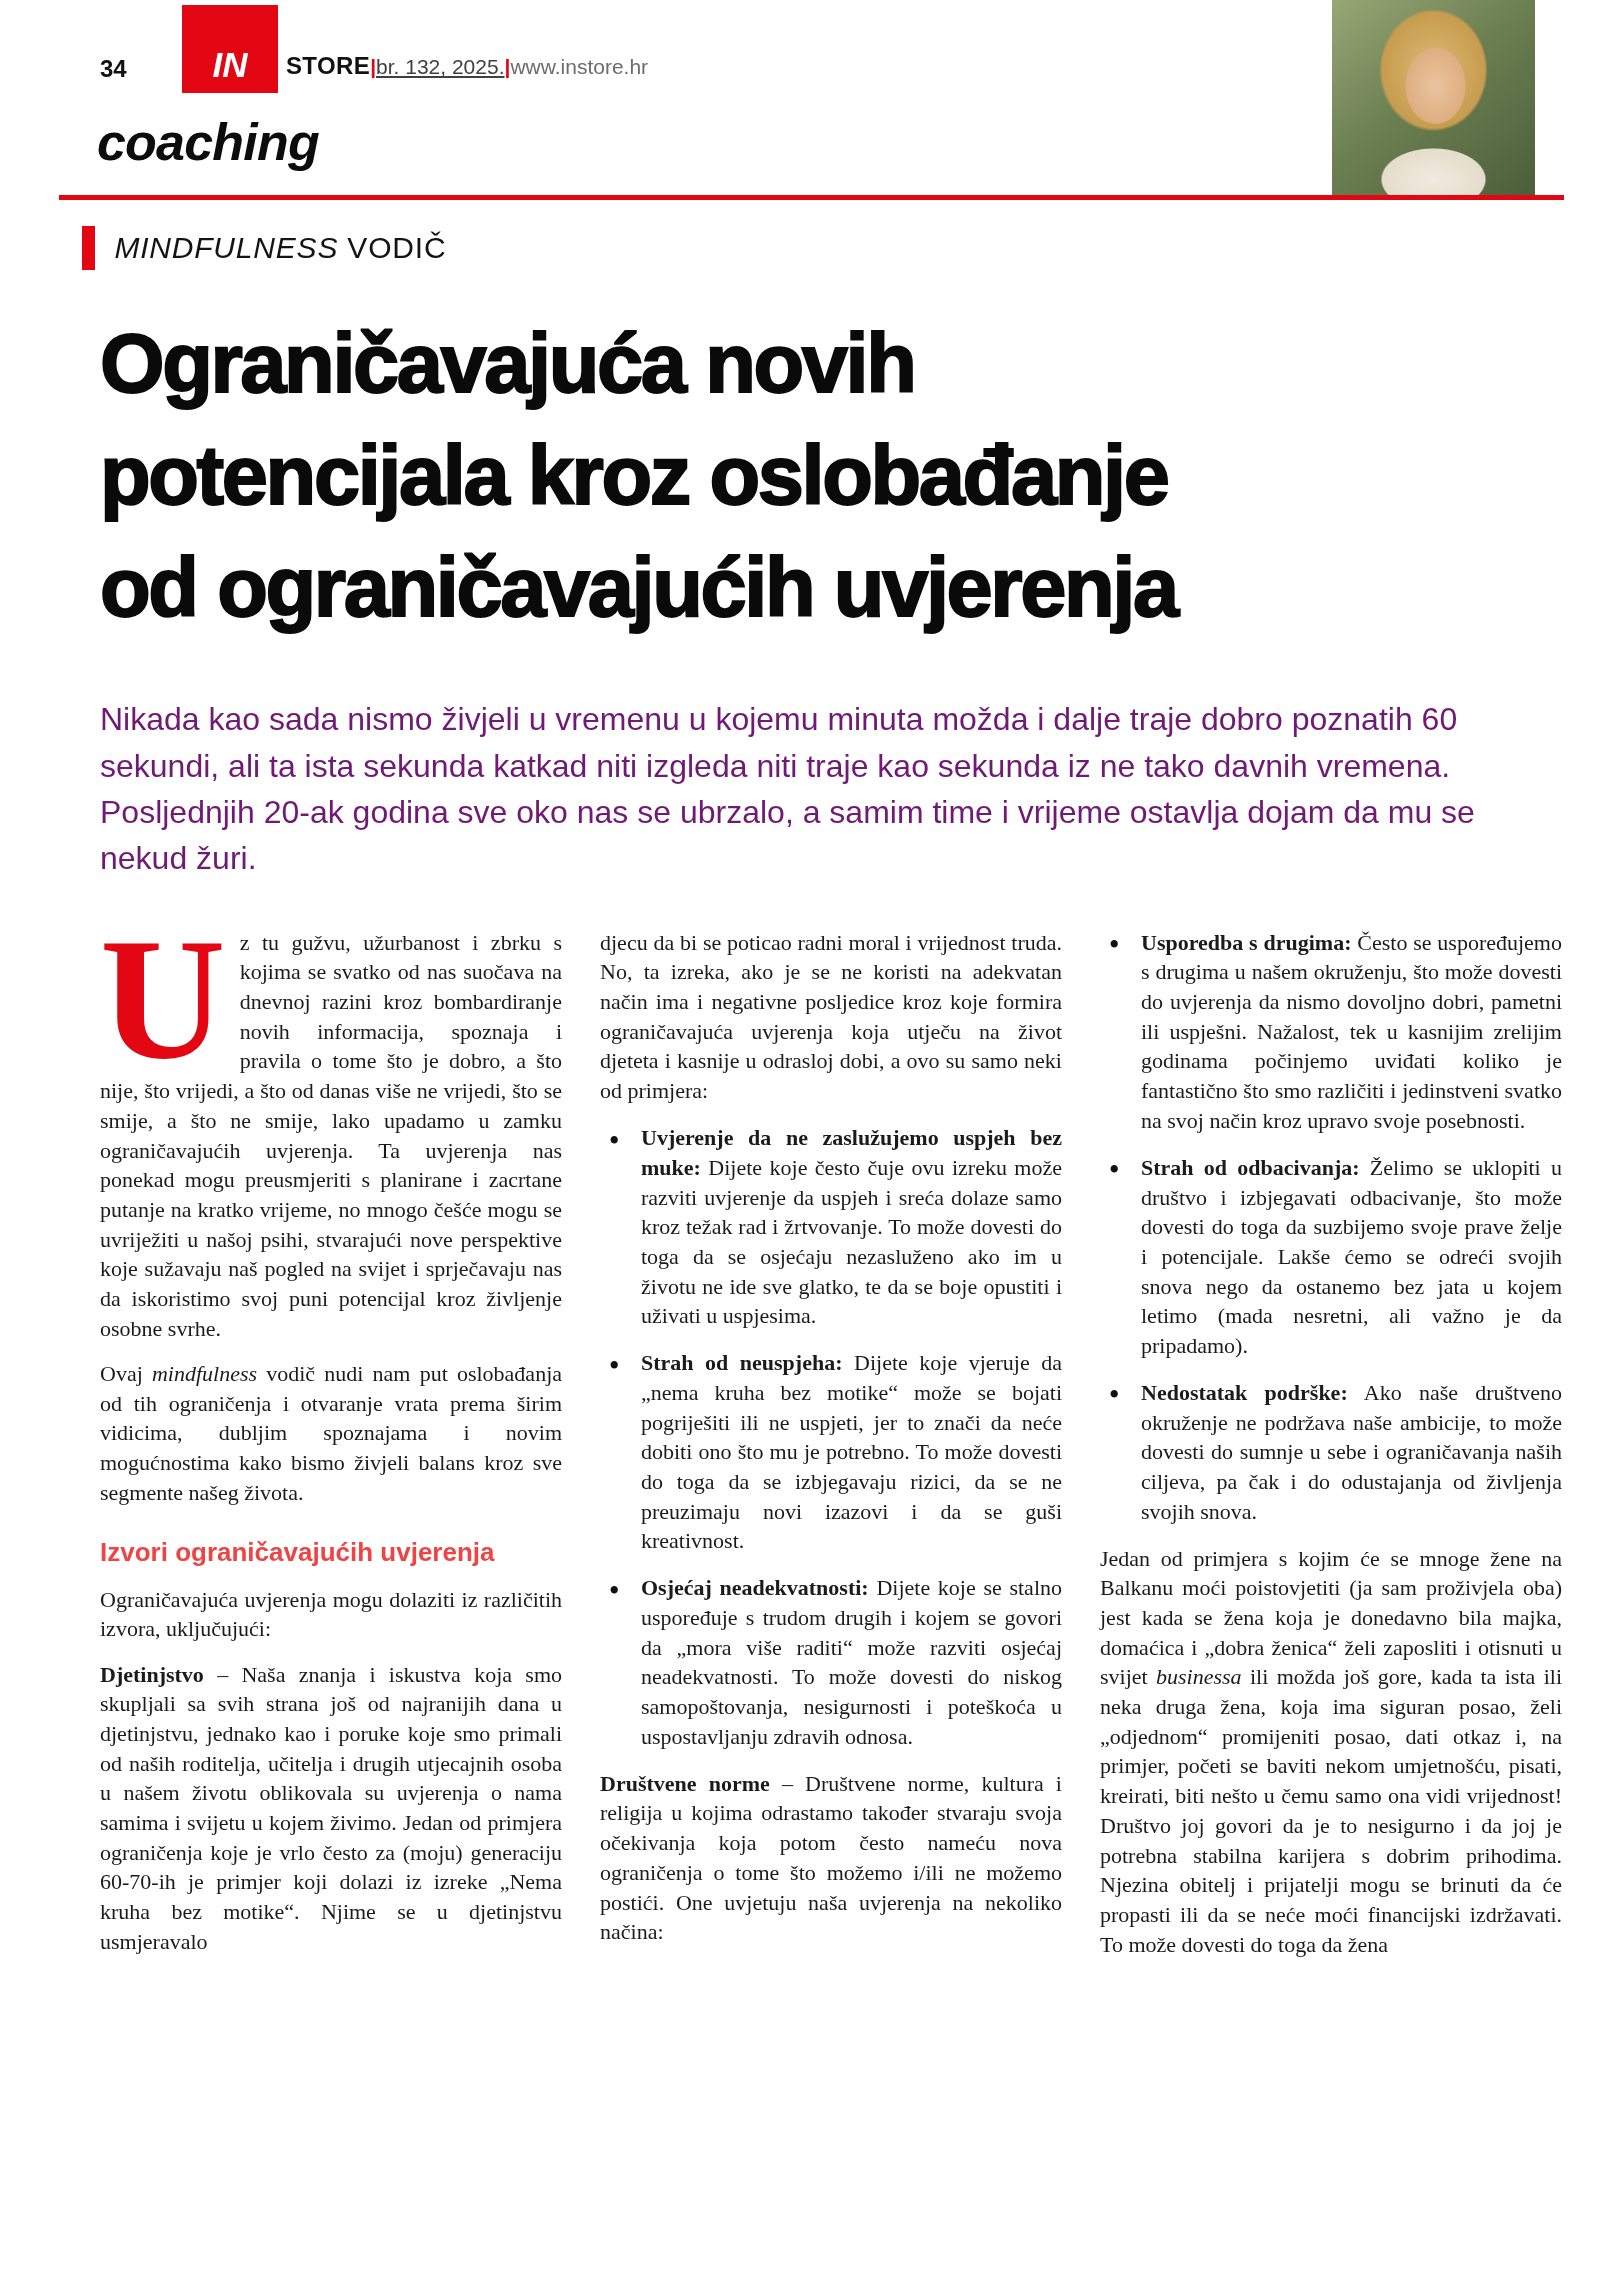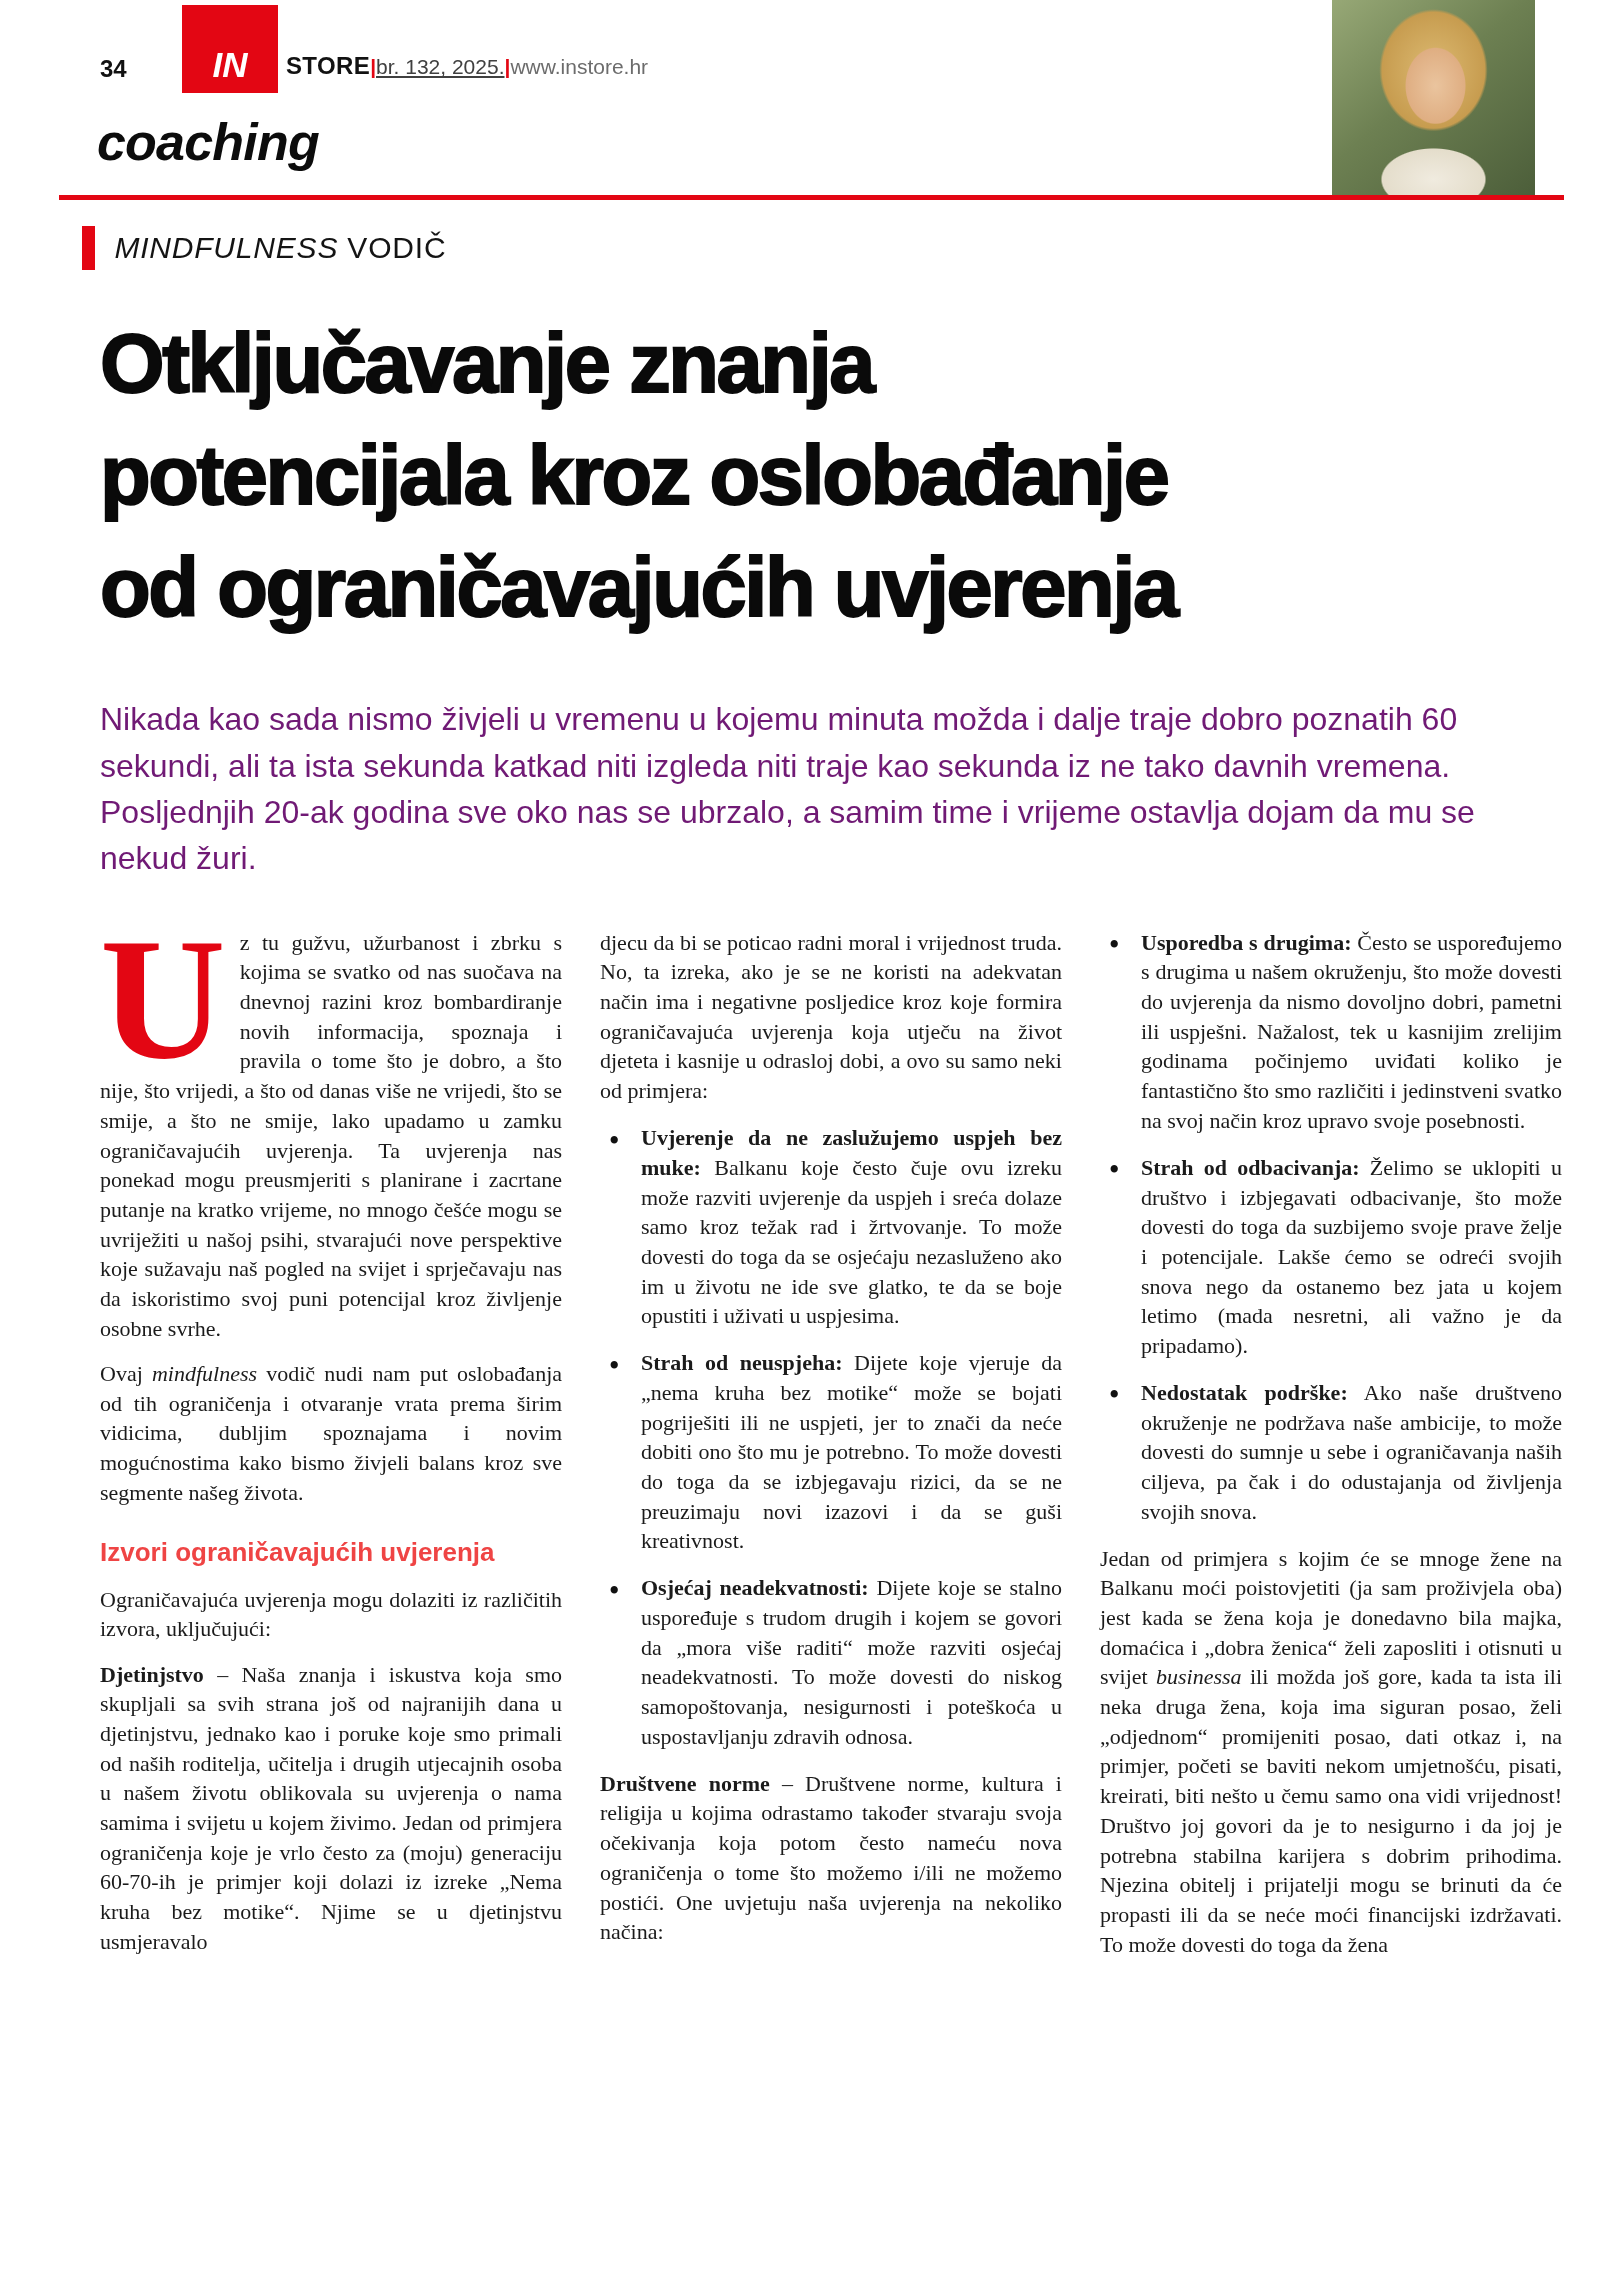--- a/index.html
+++ b/index.html
@@ -130,41 +130,41 @@
   <div class="red-rule"></div>
 
   <div class="kicker">
     <span class="kicker-bar"></span>
     <span><em>MINDFULNESS</em><span> VODIČ</span></span>
   </div>
 
   <div class="main">
 
     <h1 class="headline">
-      <div>Otključavanje znanja</div>
+      <div>Ograničavajuća novih</div>
       <div>potencijala kroz oslobađanje</div>
       <div>od ograničavajućih uvjerenja</div>
     </h1>
 
     <p class="lead">Nikada kao sada nismo živjeli u vremenu u kojemu minuta možda i dalje traje dobro poznatih 60 sekundi, ali ta ista sekunda katkad niti izgleda niti traje kao sekunda iz ne tako davnih vremena. Posljednjih 20-ak godina sve oko nas se ubrzalo, a samim time i vrijeme ostavlja dojam da mu se nekud žuri.</p>
 
     <div class="columns">
 
       <div class="col">
         <p><span class="dropcap">U</span><span>z tu gužvu, užurbanost i zbrku s kojima se svatko od nas suočava na dnevnoj razini kroz bombardiranje novih informacija, spoznaja i pravila o tome što je dobro, a što nije, što vrijedi, a što od danas više ne vrijedi, što se smije, a što ne smije, lako upadamo u zamku ograničavajućih uvjerenja. Ta uvjerenja nas ponekad mogu preusmjeriti s planirane i zacrtane putanje na kratko vrijeme, no mnogo češće mogu se uvriježiti u našoj psihi, stvarajući nove perspektive koje sužavaju naš pogled na svijet i sprječavaju nas da iskoristimo svoj puni potencijal kroz življenje osobne svrhe.</span></p>
         <p><span>Ovaj </span><em>mindfulness</em><span> vodič nudi nam put oslobađanja od tih ograničenja i otvaranje vrata prema širim vidicima, dubljim spoznajama i novim mogućnostima kako bismo živjeli balans kroz sve segmente našeg života.</span></p>
         <h3 class="subhead">Izvori ograničavajućih uvjerenja</h3>
         <p>Ograničavajuća uvjerenja mogu dolaziti iz različitih izvora, uključujući:</p>
         <p><span class="lead-in">Djetinjstvo</span> <span>– Naša znanja i iskustva koja smo skupljali sa svih strana još od najranijih dana u djetinjstvu, jednako kao i poruke koje smo primali od naših roditelja, učitelja i drugih utjecajnih osoba u našem životu oblikovala su uvjerenja o nama samima i svijetu u kojem živimo. Jedan od primjera ograničenja koje je vrlo često za (moju) generaciju 60-70-ih je primjer koji dolazi iz izreke „Nema kruha bez motike“. Njime se u djetinjstvu usmjeravalo</span></p>
       </div>
 
       <div class="col">
         <p>djecu da bi se poticao radni moral i vrijednost truda. No, ta izreka, ako je se ne koristi na adekvatan način ima i negativne posljedice kroz koje formira ograničavajuća uvjerenja koja utječu na život djeteta i kasnije u odrasloj dobi, a ovo su samo neki od primjera:</p>
         <ul class="bullets">
-          <li><strong>Uvjerenje da ne zaslužujemo uspjeh bez muke:</strong> <span>Balkanu koje često čuje ovu izreku može razviti uvjerenje da uspjeh i sreća dolaze samo kroz težak rad i žrtvovanje. To može dovesti do toga da se osjećaju nezasluženo ako im u životu ne ide sve glatko, te da se boje opustiti i uživati u uspjesima.</span></li>
+          <li><strong>Uvjerenje da ne zaslužujemo uspjeh bez muke:</strong> <span>Dijete koje često čuje ovu izreku može razviti uvjerenje da uspjeh i sreća dolaze samo kroz težak rad i žrtvovanje. To može dovesti do toga da se osjećaju nezasluženo ako im u životu ne ide sve glatko, te da se boje opustiti i uživati u uspjesima.</span></li>
           <li><strong>Strah od neuspjeha:</strong> <span>Dijete koje vjeruje da „nema kruha bez motike“ može se bojati pogriješiti ili ne uspjeti, jer to znači da neće dobiti ono što mu je potrebno. To može dovesti do toga da se izbjegavaju rizici, da se ne preuzimaju novi izazovi i da se guši kreativnost.</span></li>
           <li><strong>Osjećaj neadekvatnosti:</strong> <span>Dijete koje se stalno uspoređuje s trudom drugih i kojem se govori da „mora više raditi“ može razviti osjećaj neadekvatnosti. To može dovesti do niskog samopoštovanja, nesigurnosti i poteškoća u uspostavljanju zdravih odnosa.</span></li>
         </ul>
         <p><span class="lead-in">Društvene norme</span> <span>– Društvene norme, kultura i religija u kojima odrastamo također stvaraju svoja očekivanja koja potom često nameću nova ograničenja o tome što možemo i/ili ne možemo postići. One uvjetuju naša uvjerenja na nekoliko načina:</span></p>
       </div>
 
       <div class="col">
         <ul class="bullets" style="margin-top:0;">
           <li><strong>Usporedba s drugima:</strong> <span>Često se uspoređujemo s drugima u našem okruženju, što može dovesti do uvjerenja da nismo dovoljno dobri, pametni ili uspješni. Nažalost, tek u kasnijim zrelijim godinama počinjemo uviđati koliko je fantastično što smo različiti i jedinstveni svatko na svoj način kroz upravo svoje posebnosti.</span></li>
           <li><strong>Strah od odbacivanja:</strong> <span>Želimo se uklopiti u društvo i izbjegavati odbacivanje, što može dovesti do toga da suzbijemo svoje prave želje i potencijale. Lakše ćemo se odreći svojih snova nego da ostanemo bez jata u kojem letimo (mada nesretni, ali važno je da pripadamo).</span></li>

